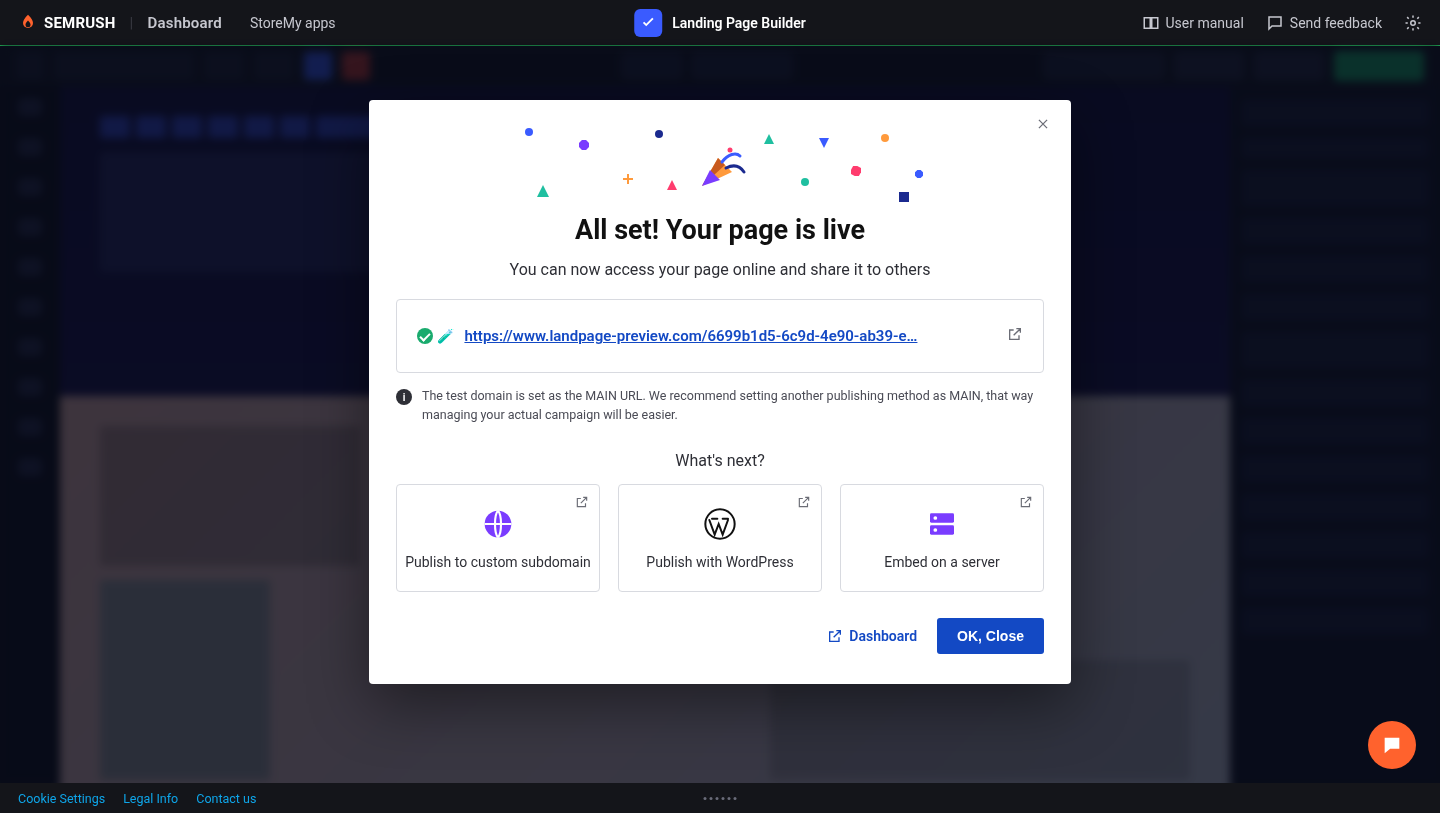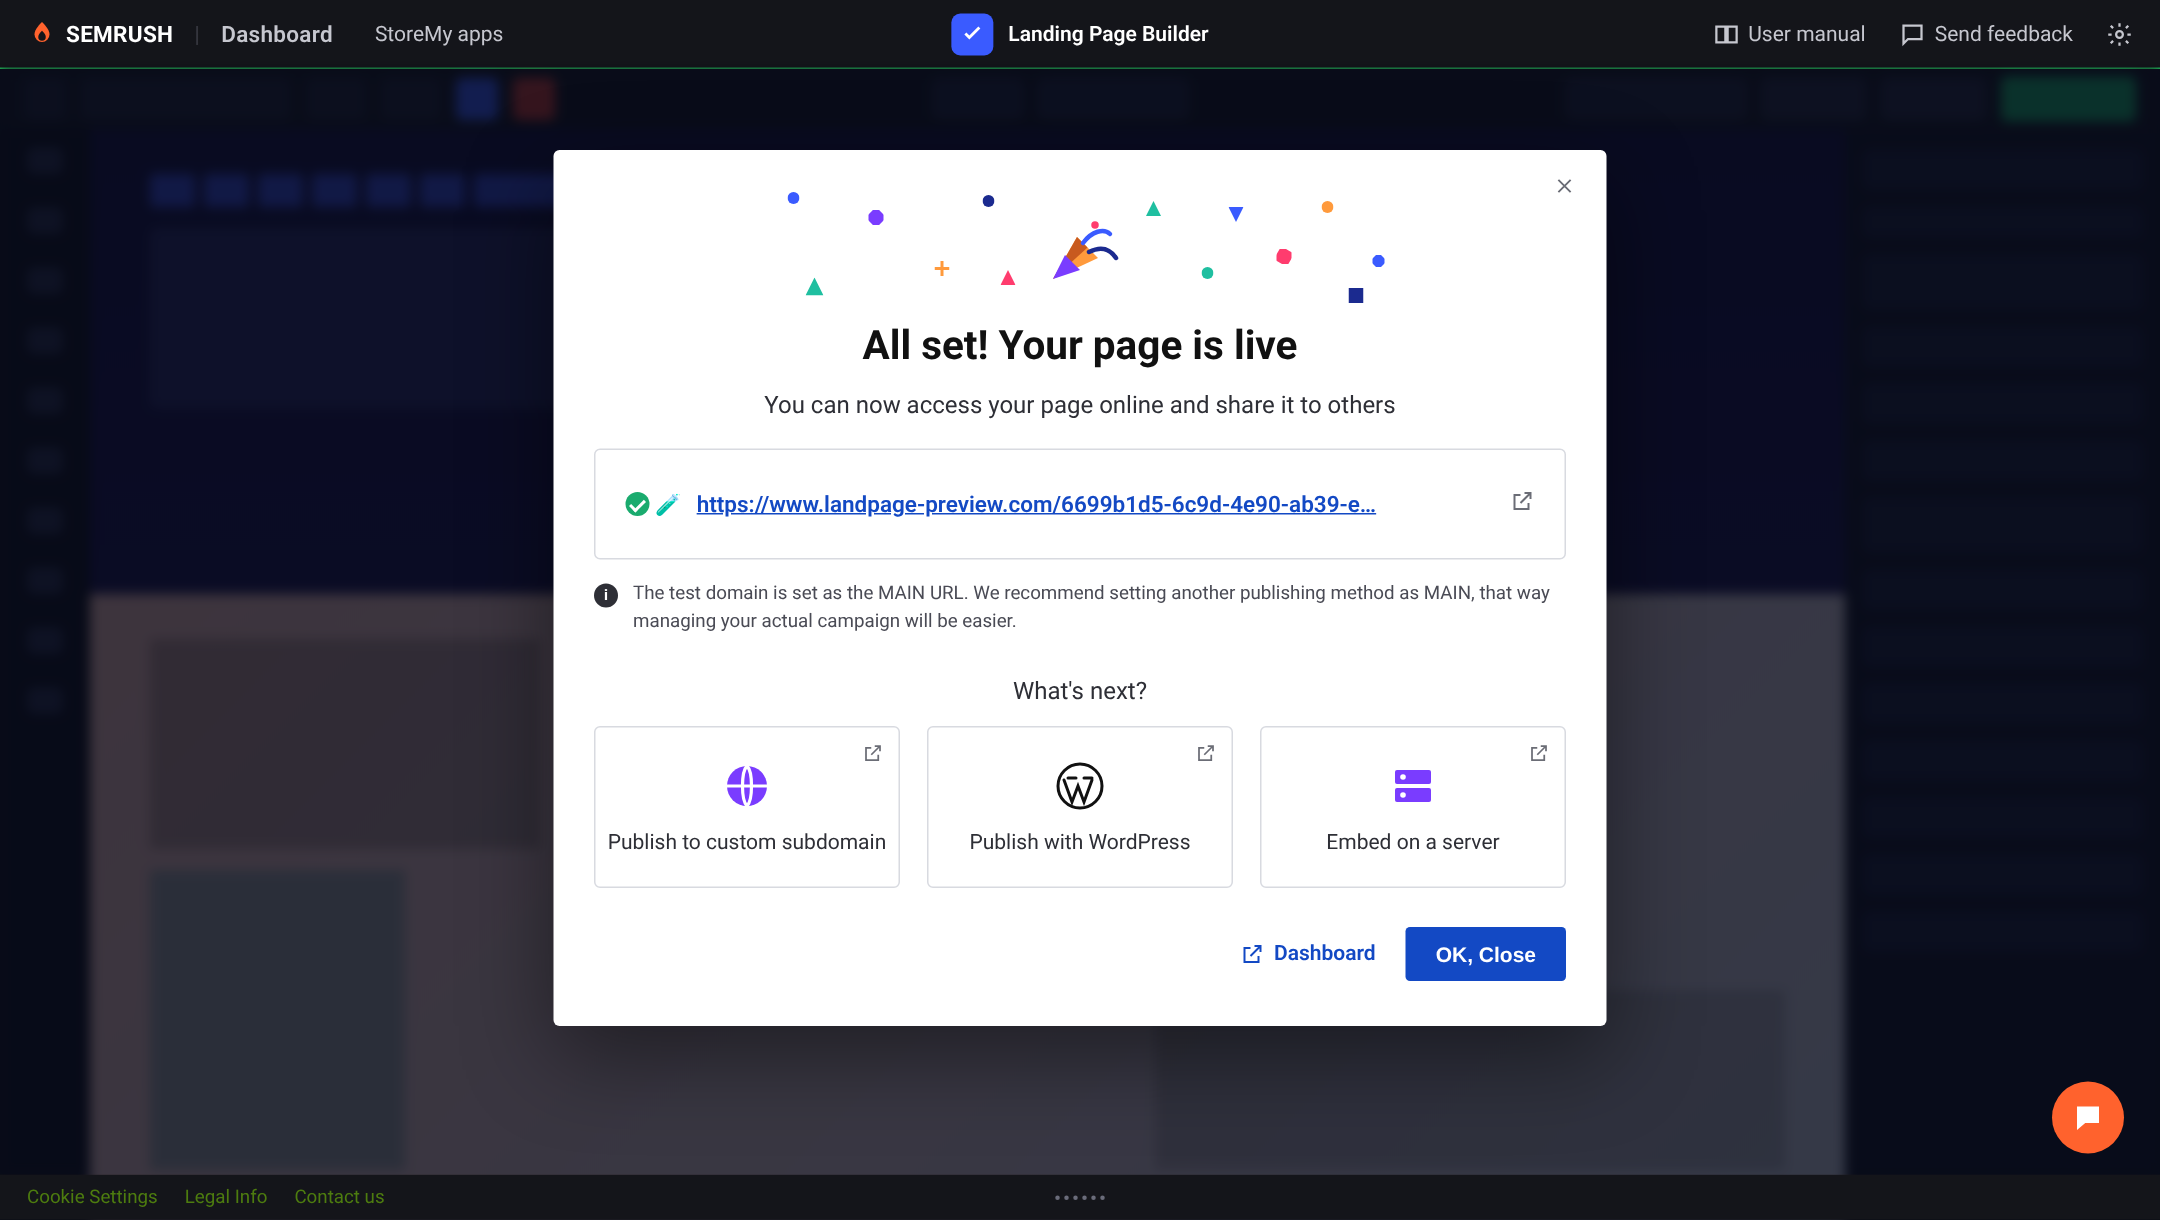--- a/index.html
+++ b/index.html
@@ -40,21 +40,21 @@
   .editor .canvas .hero { flex:0 0 310px; background:linear-gradient(180deg,#151246,#1c1554); padding:30px 40px; display:flex; flex-direction:column; gap:14px; }
   .editor .canvas .hero .chiprow { display:flex; gap:6px; }
   .editor .canvas .hero .chiprow .c { width:30px; height:22px; background:#3749d8; border-radius:3px; }
   .editor .canvas .hero .chiprow .c.wide { width:100px; }
   .editor .canvas .hero .bigt { height:120px; width:480px; background:#2a2a6a; border-radius:4px; }
   .editor .canvas .sub { flex:1; background:linear-gradient(135deg,#e7b6b6,#c6cbe0); display:flex; padding:30px 40px; gap:30px; }
   .editor .canvas .sub .img { width:170px; height:200px; background:#9da0a8; }
   .editor .canvas .sub .text { width:260px; height:140px; background:rgba(0,0,0,.2); }
   .editor .canvas .sub .rt { margin-left:auto; width:420px; height:120px; background:rgba(0,0,0,.15); align-self:flex-end; }
   
-  .bottom-bar { position:absolute; left:0; right:0; bottom:0; height:30px; background:#14151a; display:flex; align-items:center; padding:0 18px; gap:18px; font-size:12.5px; color:#4d7c0f; }
+  .bottom-bar { position:absolute; left:0; right:0; bottom:0; height:30px; background:#14151a; display:flex; align-items:center; padding:0 18px; gap:18px; font-size:12.5px; color:#0ea5e9; }
   .bottom-bar .center-dots { position:absolute; left:50%; transform:translateX(-50%); display:flex; gap:3px; }
   .bottom-bar .center-dots span { width:3px; height:3px; border-radius:50%; background:#6a6c7a; }
   
   .fab { position:absolute; right:24px; bottom:44px; width:48px; height:48px; background:#ff622d; border-radius:50%; display:flex; align-items:center; justify-content:center; z-index:40; }
   .fab svg { width:22px; height:22px; fill:#fff; }
   
   .overlay { position:absolute; left:0; right:0; top:46px; bottom:30px; background:rgba(8,12,30,.55); z-index:30; }
   .modal { position:absolute; z-index:35; width:702px; left:369px; top:100px; background:#fff; border-radius:4px; color:#111; box-shadow:0 20px 60px rgba(0,0,0,.45); padding:0 0 30px; }
   .modal .close { position:absolute; right:14px; top:10px; width:28px; height:28px; display:flex; align-items:center; justify-content:center; color:#6b6d76; font-size:18px; cursor:pointer; }
   .modal .confetti { height:110px; position:relative; }

